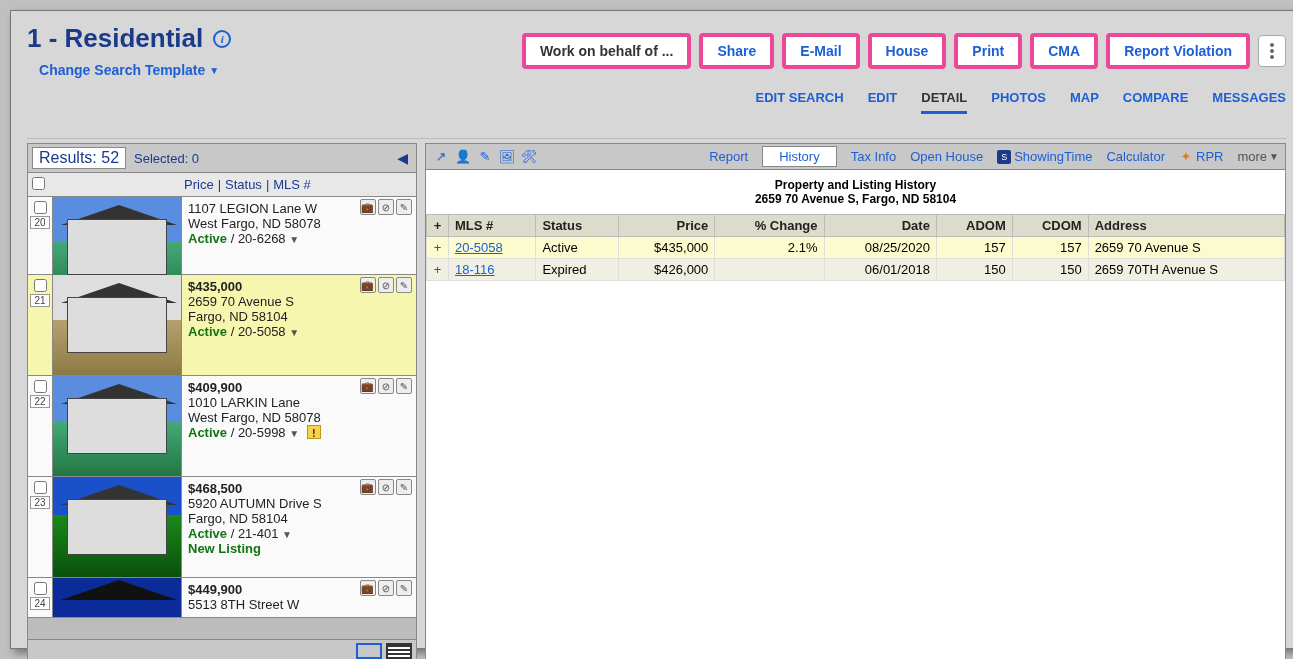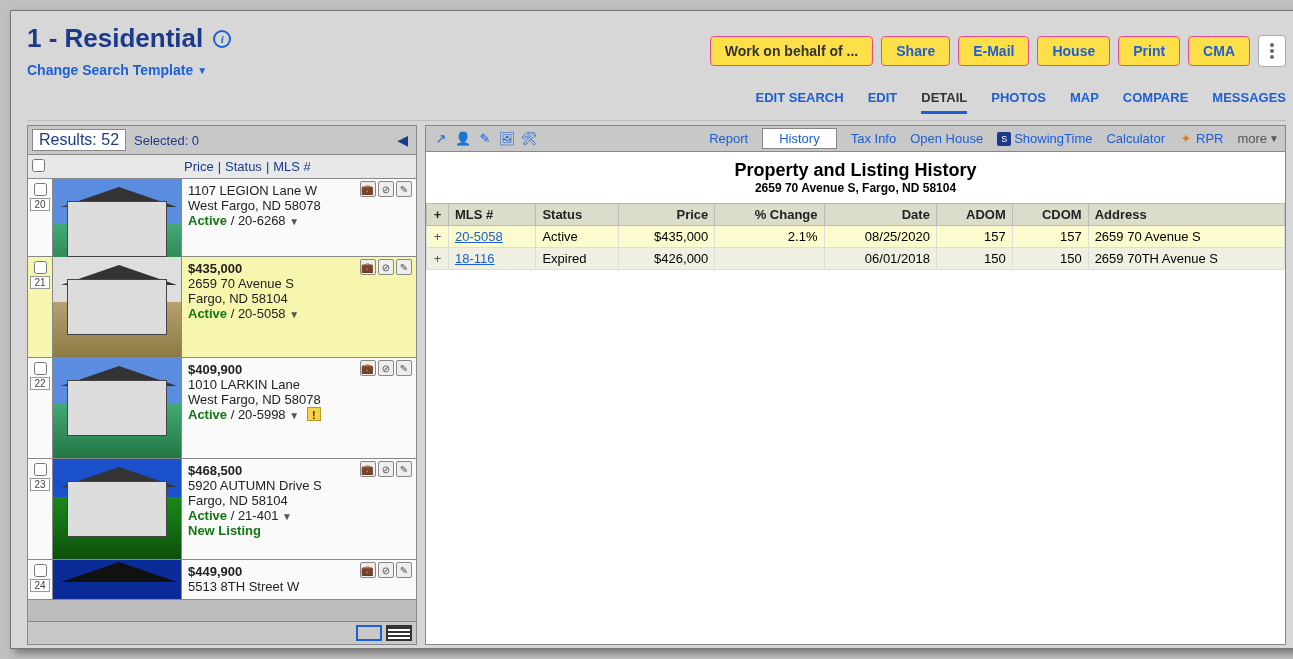--- a/index.html
+++ b/index.html
@@ -1,29 +1,29 @@
 <!DOCTYPE html>
 <html><head>
 <meta charset="utf-8">
 <style>
 * { box-sizing: border-box; margin: 0; padding: 0; }
 body { font-family: Arial, Helvetica, sans-serif; font-size: 13px; background: #c0c0c0; padding: 10px; }
 .outer { width: 1293px; height: 639px; background: #d7d7d7; border: 1px solid #777; box-shadow: 4px 4px 8px rgba(0,0,0,.4); padding: 12px 16px; position: relative; }
 .header-row { display: flex; align-items: center; justify-content: space-between; }
-.title-area { display: flex; flex-direction: column; }
+.title-area { display: flex; flex-direction: column; align-items: center; }
 .title-line { display: flex; align-items: center; gap: 10px; }
 .title { font-size: 26px; font-weight: bold; color: #1c3a8a; }
 .info-icon { width: 18px; height: 18px; border: 2px solid #1c5fd6; border-radius: 50%; color: #1c5fd6; display: flex; align-items: center; justify-content: center; font-size: 11px; font-weight: bold; font-style: italic; font-family: Georgia, serif; }
 .change-template { color: #1c5fd6; font-size: 14px; font-weight: bold; margin-top: 8px; cursor: pointer; display: flex; align-items: center; gap: 4px; }
 .top-buttons { display: flex; align-items: center; gap: 8px; }
-.top-btn { background: #fde047; border: 1px solid #ec4899; border-radius: 4px; padding: 6px 14px; font-size: 14px; font-weight: bold; color: #1c5fd6; cursor: pointer; }
+.top-btn { background: #ffffff; border: 4px solid #ec4899; border-radius: 4px; padding: 6px 14px; font-size: 14px; font-weight: bold; color: #1c5fd6; cursor: pointer; }
 .top-btn.work { color: #333; }
 .dots-btn { background: #fff; border: 1px solid #aaa; border-radius: 4px; width: 28px; height: 32px; display: flex; flex-direction: column; align-items: center; justify-content: center; gap: 2px; cursor: pointer; }
 .dots-btn span { width: 4px; height: 4px; background: #666; border-radius: 50%; }
-.nav-tabs { display: flex; justify-content: flex-end; gap: 24px; margin-top: 12px; border-bottom: 1px solid #bbb; padding-bottom: 6px; }
+.nav-tabs { display: flex; justify-content: flex-end; gap: 24px; margin-top: 12px; border-bottom: 1px solid #bbb; padding-bottom: 24px; }
 .nav-tab { color: #1c5fd6; font-weight: bold; font-size: 13px; cursor: pointer; padding-bottom: 6px; }
 .nav-tab.active { color: #333; border-bottom: 3px solid #1c5fd6; }
 .content { display: flex; margin-top: 4px; gap: 8px; height: 520px; }
 .left-panel { width: 390px; display: flex; flex-direction: column; background: #bcbcbc; border: 1px solid #888; }
 .results-bar { display: flex; align-items: center; justify-content: space-between; background: #c8c8c8; border-bottom: 1px solid #888; padding: 3px 4px; }
 .results-left { display: flex; align-items: center; gap: 8px; }
 .results-count { background: #fff; border: 1px solid #888; padding: 1px 6px; color: #1c3a8a; font-size: 16px; }
 .selected { color: #1c3a8a; font-size: 13px; }
 .collapse-arrow { color: #1c3a8a; font-size: 14px; cursor: pointer; padding: 0 4px; }
 .list-header { display: flex; align-items: center; background: #e8e8e8; border-bottom: 1px solid #888; font-size: 13px; }
@@ -62,21 +62,21 @@
 .right-panel { flex: 1; background: #bcbcbc; border: 1px solid #888; display: flex; flex-direction: column; }
 .detail-toolbar { display: flex; align-items: center; justify-content: space-between; background: #c8c8c8; border-bottom: 1px solid #888; padding: 2px 6px; }
 .dt-left { display:flex; gap:4px; align-items:center; }
 .dt-ico { width:18px; height:18px; display:flex; align-items:center; justify-content:center; font-size:13px; color:#1c5fd6; cursor:pointer; }
 .dt-right { display:flex; align-items:center; gap:14px; }
 .dt-link { color:#1c5fd6; font-size:13px; cursor:pointer; display:flex; align-items:center; gap:3px; }
 .dt-tab { background:#fff; border:1px solid #888; padding:2px 16px; color:#1c5fd6; cursor:pointer; }
 .small-ico { width:14px; height:14px; display:inline-flex; align-items:center; justify-content:center; }
 .more-drop { color:#555; display:flex; align-items:center; gap:2px; cursor:pointer; }
 .detail-body { flex:1; background:#fff; overflow:auto; padding-top:8px; }
-.history-title { text-align:center; font-weight:bold; font-size:18px; }
+.history-title { text-align:center; font-weight:bold; font-size:12px; }
 .history-sub { text-align:center; font-weight:bold; font-size:12px; margin-bottom:8px; }
 .history-table { width:100%; border-collapse:collapse; font-size:13px; }
 .history-table th { background:#dcdccb; border:1px solid #bbb; padding:3px 6px; text-align:left; font-weight:bold; color:#222; }
 .history-table th.plus { width:22px; text-align:center; }
 .history-table th.right, .history-table td.right { text-align:right; }
 .history-table td { border:1px solid #ddd; padding:3px 6px; }
 .history-table tr.hl td { background:#fbfbcd; }
 .history-table tr.alt td { background:#efefe2; }
 .history-table td.plus { text-align:center; color:#555; cursor:pointer; }
 .mls-link { color:#1c5fd6; text-decoration:underline; cursor:pointer; }
@@ -97,20 +97,21 @@
         <span class="chevron">▼</span>
       </div>
     </div>
     <div class="top-buttons">
       <button class="top-btn work">Work on behalf of ...</button>
       <button class="top-btn">Share</button>
       <button class="top-btn">E-Mail</button>
       <button class="top-btn">House</button>
       <button class="top-btn">Print</button>
       <button class="top-btn">CMA</button>
+      <button class="top-btn">Report Violation</button>
       <div class="dots-btn">
         <span></span>
         <span></span>
         <span></span>
       </div>
     </div>
   </div>
 
   <div class="nav-tabs">
     <span class="nav-tab">EDIT SEARCH</span>

